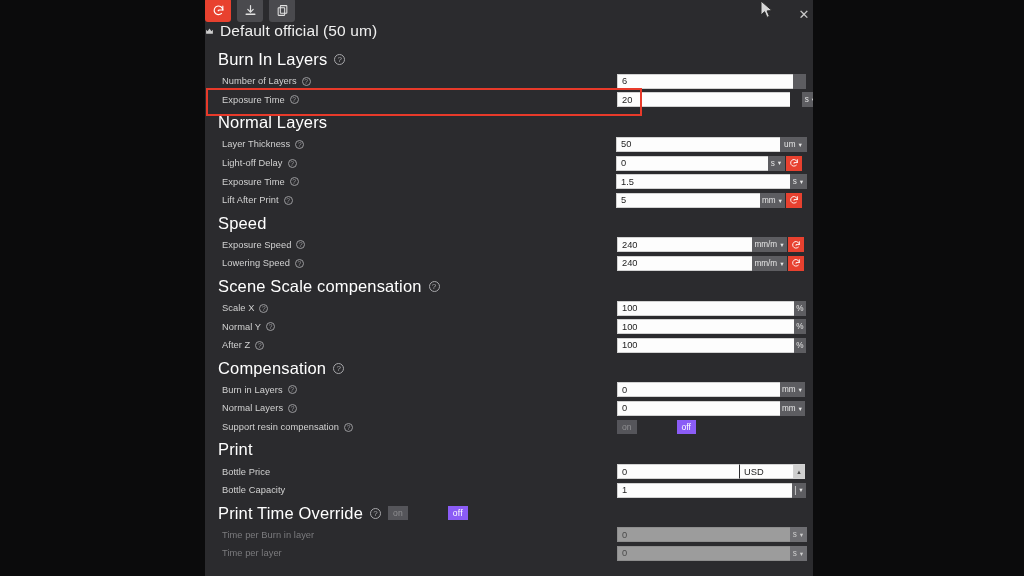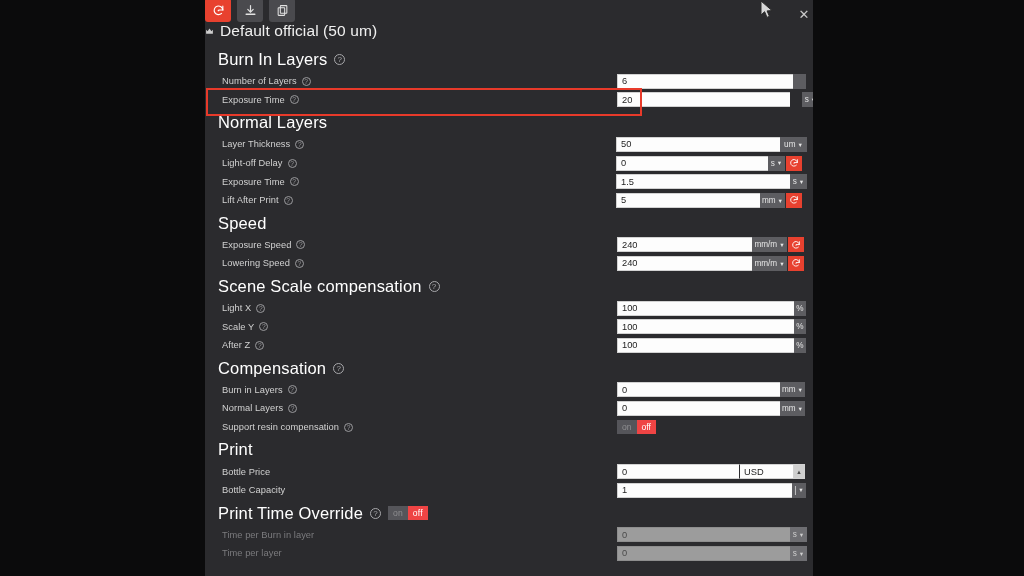--- a/index.html
+++ b/index.html
@@ -102,21 +102,21 @@
     background: #e8412f; width: 16px; height: 15px; margin-left: 1px;
     display: flex; align-items: center; justify-content: center;
   }
 
   
   .toggle { display: inline-flex; height: 14px; }
   .toggle .seg {
     font-size: 8.6px; display: flex; align-items: center; justify-content: center;
     padding: 0 5px; color: #8e8e91; background: #55555a;
   }
-  .toggle .seg.active { background: #ef4444; color: #ffffff; }
+  .toggle .seg.active { background: #8b5cf6; color: #ffffff; margin-left: 40px; }
 
   
   #highlight {
     position: absolute; left: 1px; top: 88px; width: 436px; height: 28px;
     border: 2.5px solid #e83a2a; pointer-events: none;
   }
 
   
   #cursor { position: absolute; left: 760px; top: 0px; }
 </style>
@@ -300,33 +300,33 @@
               </svg>
             </div>
           </div>
         </div>
         <div class="section-head tight">
           <span>Scene Scale compensation</span>
           <span class="q big">?</span>
         </div>
         <div class="row">
           <div class="lbl">
-            <span>Light X</span>
+            <span>Scale X</span>
             <span class="q">?</span>
           </div>
           <div class="fields" style="left: 412px;">
             <div class="txt" style="width: 177px;">100</div>
             <div class="unit" style="width: 12px;">
               <span>%</span>
             </div>
           </div>
         </div>
         <div class="row">
           <div class="lbl">
-            <span>Scale Y</span>
+            <span>Normal Y</span>
             <span class="q">?</span>
           </div>
           <div class="fields" style="left: 412px;">
             <div class="txt" style="width: 177px;">100</div>
             <div class="unit" style="width: 12px;">
               <span>%</span>
             </div>
           </div>
         </div>
         <div class="row">

